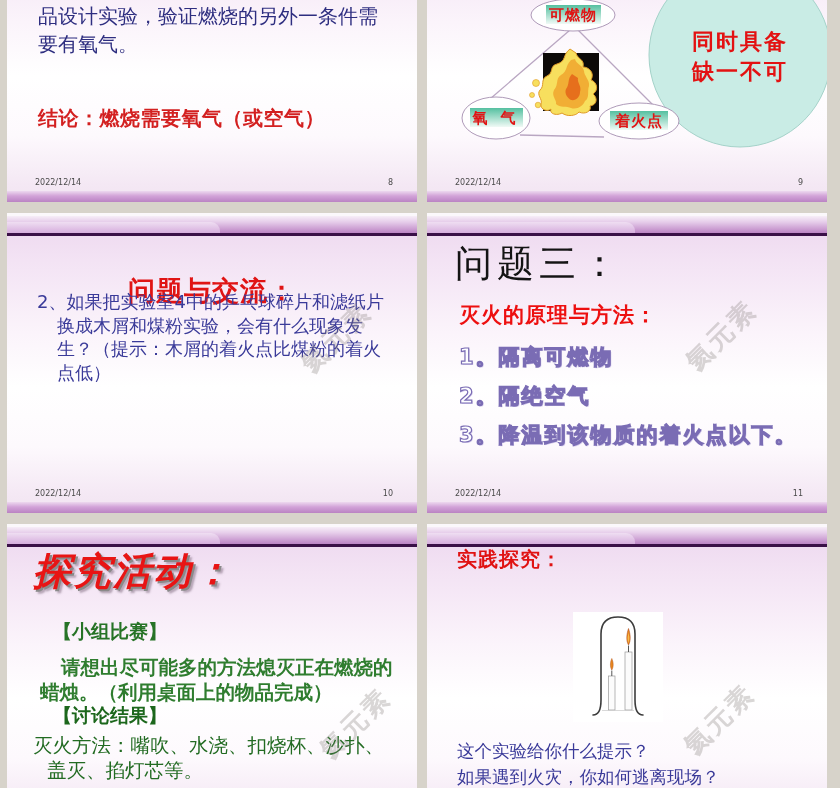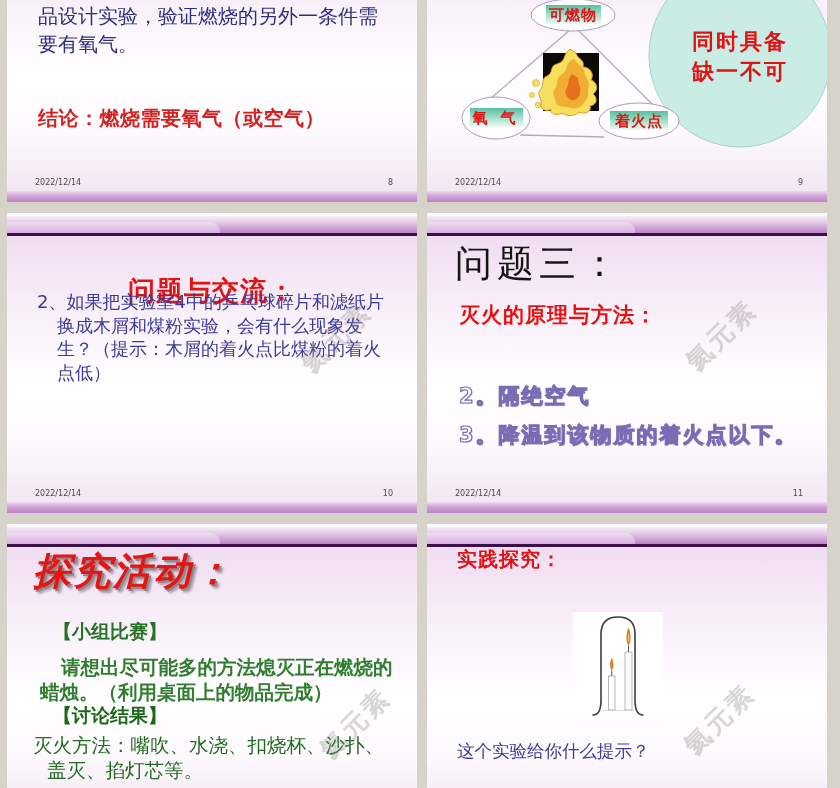--- a/index.html
+++ b/index.html
@@ -169,20 +169,21 @@
 
 <div class="cell" style="left:427px;top:213px;width:400px;height:300px">
   <div class="slide" style="top:0">
     <div class="topwhite"></div>
     <div class="hdr">
         <div class="tab"></div>
       </div>
     <div class="hdrline"></div>
     <div class="s11-title">问题三：</div>
     <div class="s11-sub">灭火的原理与方法：</div>
+    <div class="s11-item s11-i1">1。隔离可燃物</div>
     <div class="s11-item s11-i2">2。隔绝空气</div>
     <div class="s11-item s11-i3">3。降温到该物质的着火点以下。</div>
     <div class="ftr-date">2022/12/14</div>
     <div class="ftr-page">11</div>
     <div class="botbar"></div>
   </div>
 </div>
 
 <div class="cell" style="left:7px;top:524px;width:410px;height:264px">
   <div class="slide" style="top:0">
@@ -223,19 +224,20 @@
           <rect x="52" y="40" width="7" height="58" fill="#fcfcfc" stroke="#999" stroke-width=".7"></rect>
           <line x1="55.5" y1="40" x2="55.5" y2="33.5" stroke="#444" stroke-width=".9"></line>
           <path d="M55.5,33 C52.5,28 54,21 55.5,16.5 C57,21 58.5,28 55.5,33 Z" fill="#e8871e" stroke="#a8441a" stroke-width=".5"></path>
           <path d="M55.5,31 C54,27.5 54.8,23.5 55.5,21 C56.2,23.5 57,27.5 55.5,31 Z" fill="#f6bc4e"></path>
         </g>
         <line x1="29" y1="98.5" x2="61" y2="98.5" stroke="#c9c9c9" stroke-width=".7"></line>
       </svg>
     </div>
 
     <div class="s13-hint1">这个实验给你什么提示？</div>
+    <div class="s13-hint2">如果遇到火灾，你如何逃离现场？</div>
   </div>
 </div>
 
 <div class="wm" style="left:293px;top:320px">氦元素</div>
 <div class="wm" style="left:678px;top:318px">氦元素</div>
 <div class="wm" style="left:312px;top:706px">氦元素</div>
 <div class="wm" style="left:676px;top:702px">氦元素</div>
 
 </body></html>

